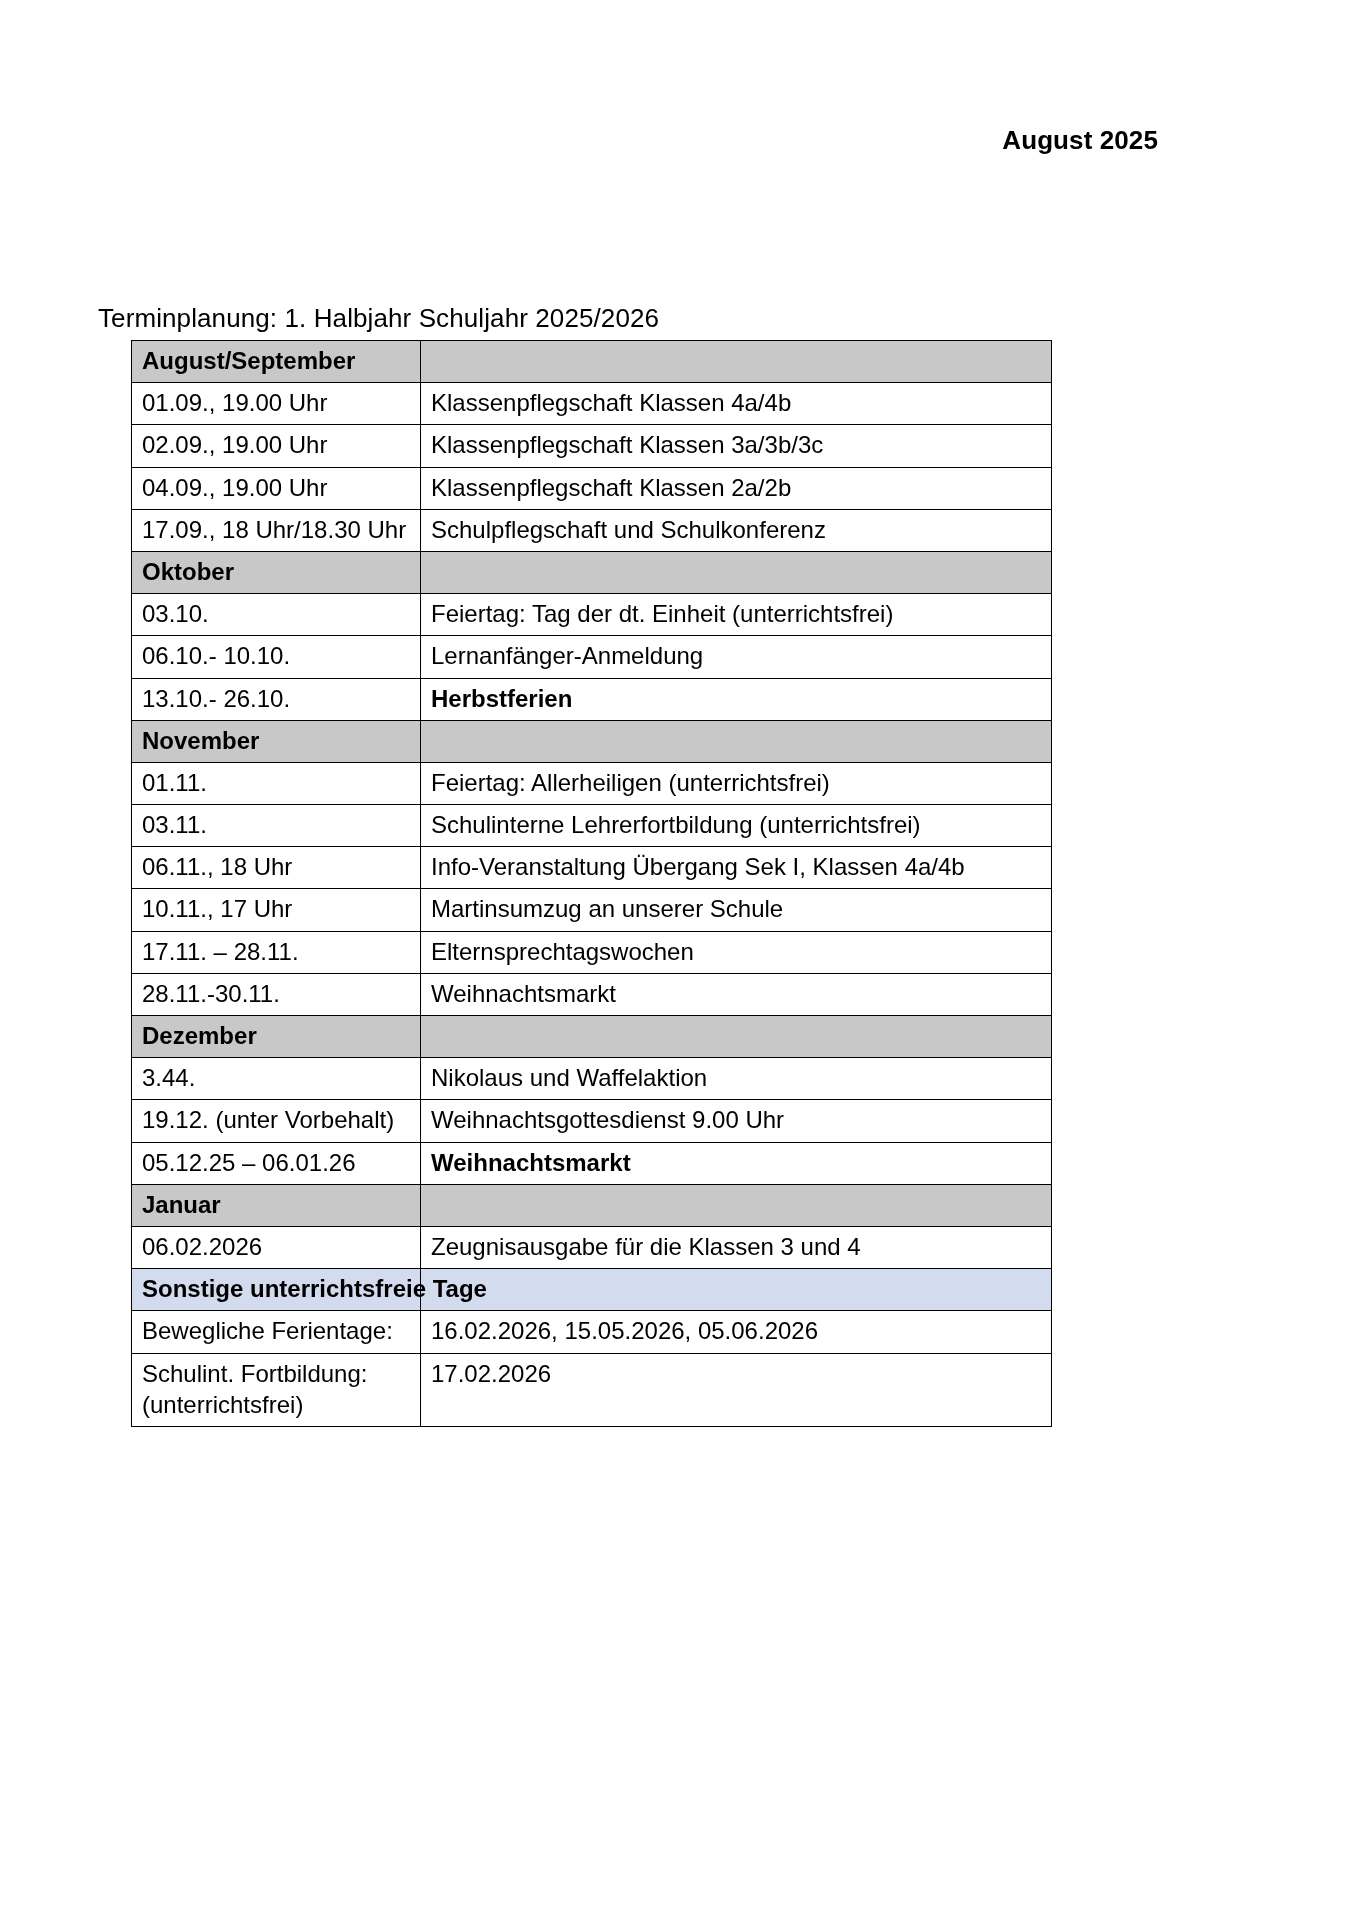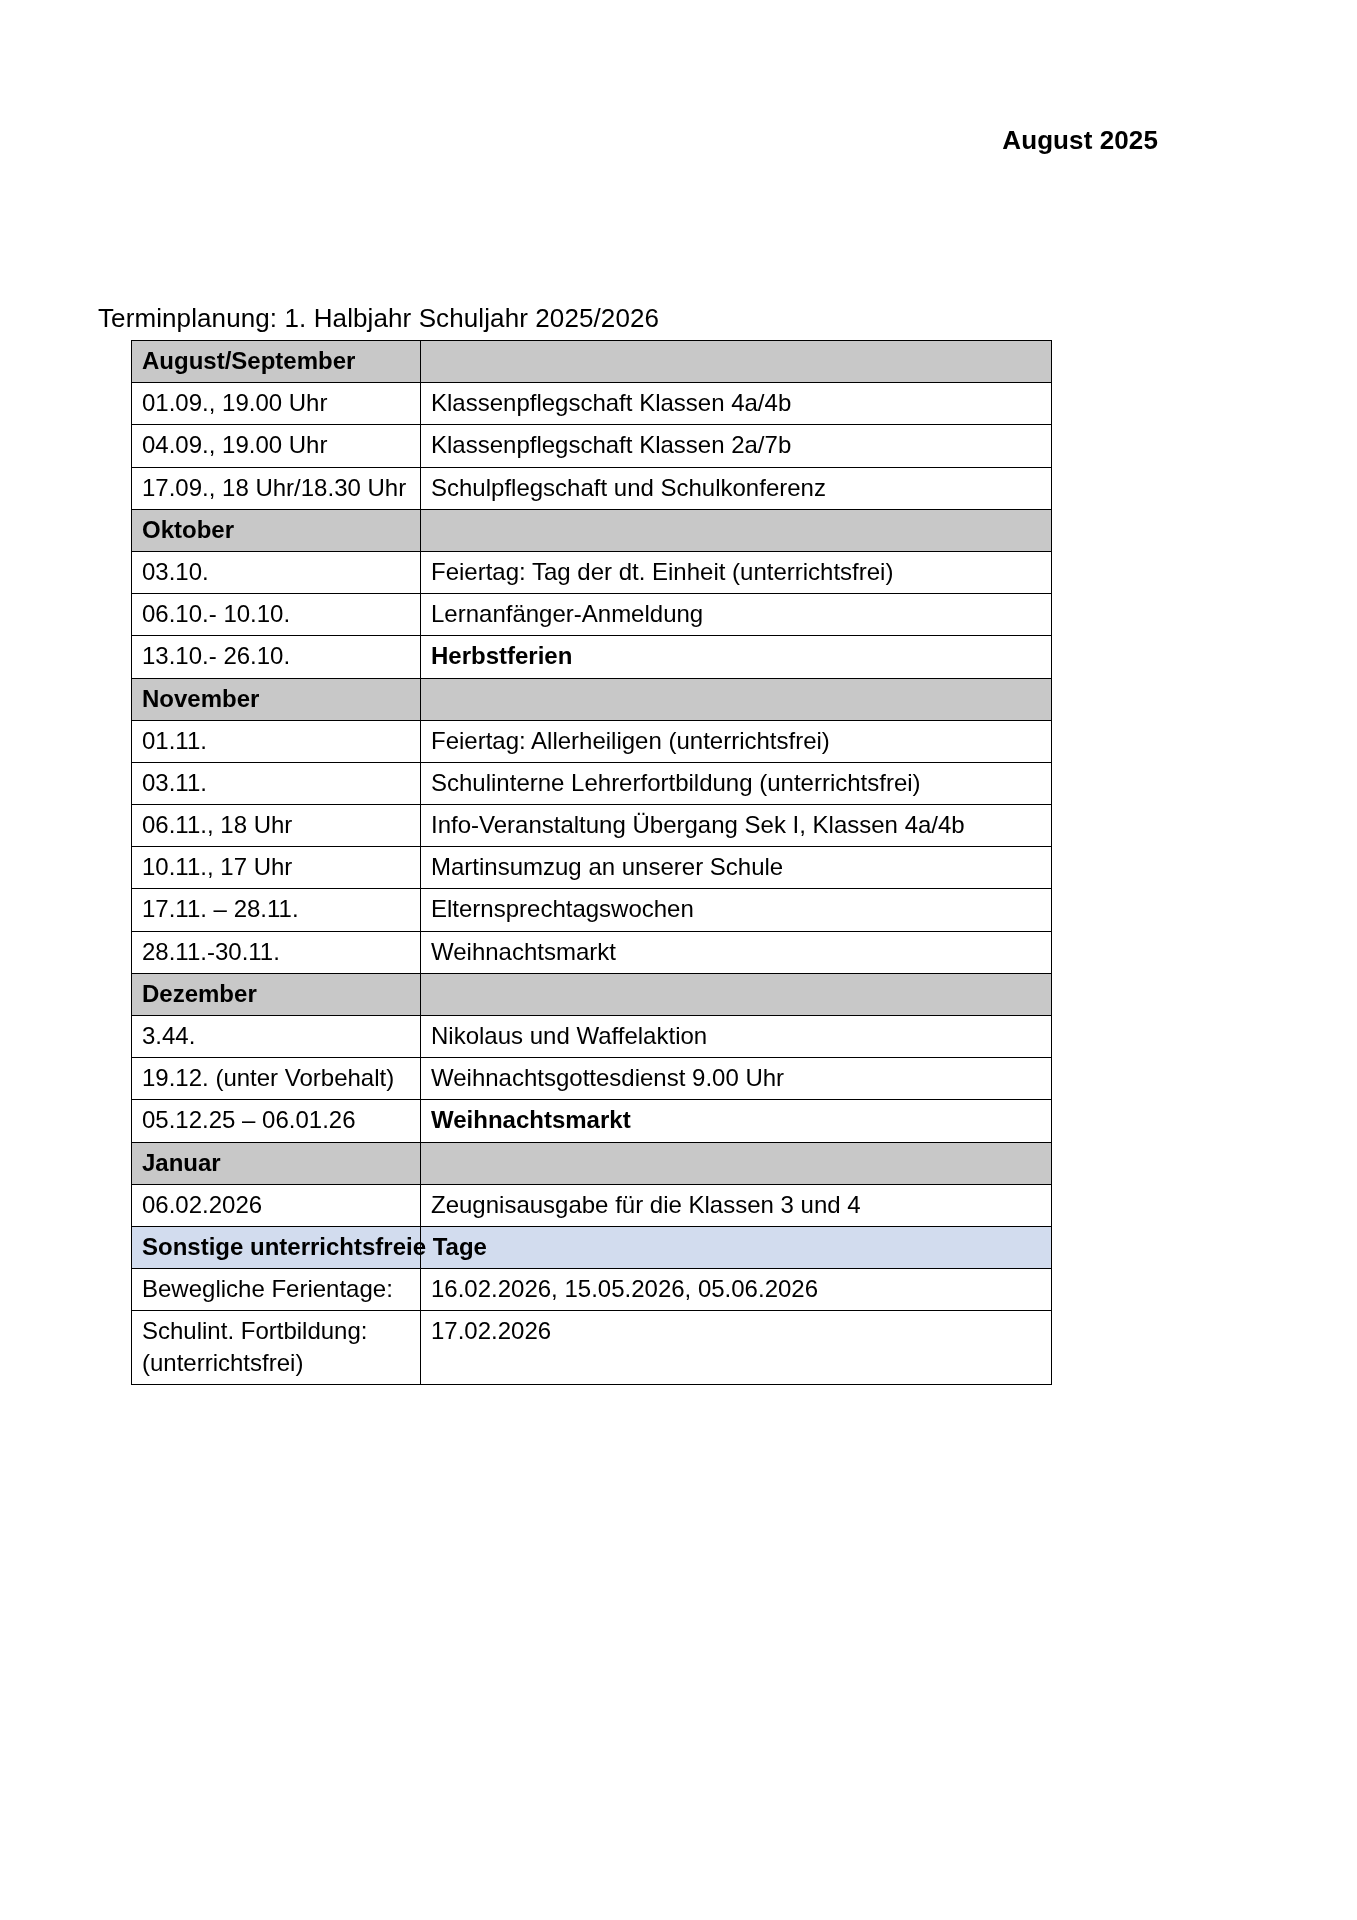--- a/index.html
+++ b/index.html
@@ -105,22 +105,26 @@
       <tbody id="schedule-body">
           <tr class="section-row">
             <td>August/September</td>
             <td></td>
           </tr>
           <tr>
             <td>01.09., 19.00 Uhr</td>
             <td>Klassenpflegschaft Klassen 4a/4b</td>
           </tr>
           <tr>
+            <td>02.09., 19.00 Uhr</td>
+            <td>Klassenpflegschaft Klassen 3a/3b/3c</td>
+          </tr>
+          <tr>
             <td>04.09., 19.00 Uhr</td>
-            <td>Klassenpflegschaft Klassen 2a/7b</td>
+            <td>Klassenpflegschaft Klassen 2a/2b</td>
           </tr>
           <tr>
             <td>17.09., 18 Uhr/18.30 Uhr</td>
             <td>Schulpflegschaft und Schulkonferenz</td>
           </tr>
           <tr class="section-row">
             <td>Oktober</td>
             <td></td>
           </tr>
           <tr>

